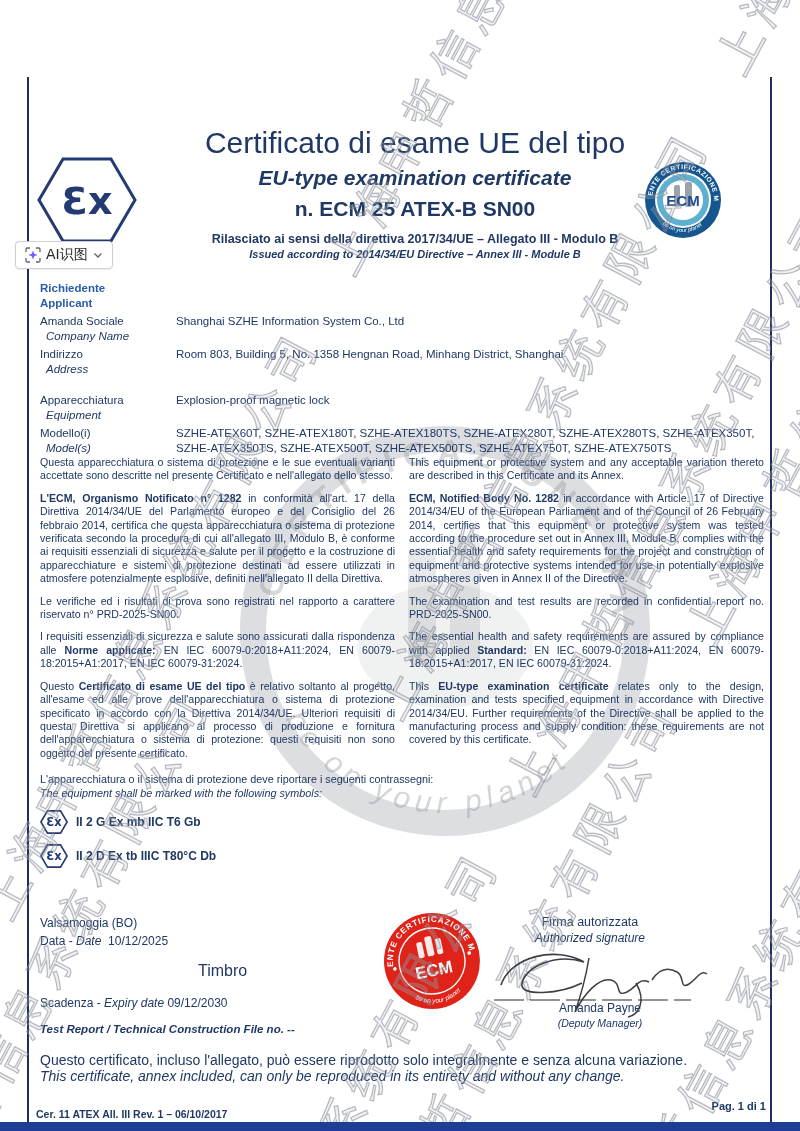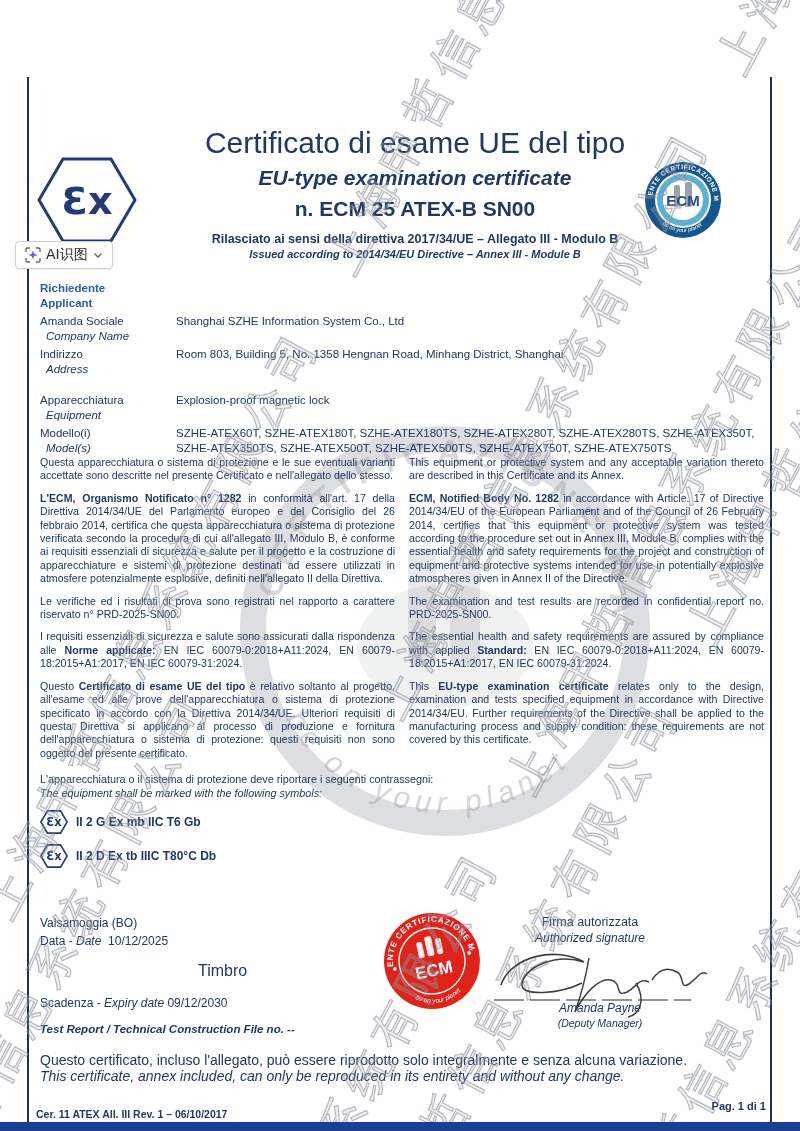--- a/index.html
+++ b/index.html
@@ -55,21 +55,21 @@
   .abs{position:absolute;z-index:2;}
   .place{left:40px;top:916px;font-size:12px;}
   .dateline{left:40px;top:934px;font-size:12px;}
   .timbro{left:198px;top:962px;font-size:16px;}
   .expiry{left:40px;top:996px;font-size:12px;}
   .testreport{left:40px;top:1023px;font-size:11.5px;font-style:italic;font-weight:bold;}
   .stamp{left:381px;top:910px;z-index:2;}
   .firma{left:505px;top:915px;width:170px;text-align:center;font-size:12.5px;}
   .firma .en{font-style:italic;font-size:12px;margin-top:2px;}
   .sig{left:486px;top:940px;z-index:3;}
-  .signer{left:515px;top:1001px;width:170px;text-align:center;font-style:italic;font-size:12px;}
+  .signer{left:515px;top:1001px;width:170px;text-align:center;font-size:12px;}
   .signer-role{left:515px;top:1017px;width:170px;text-align:center;font-style:italic;font-size:10.5px;}
   .notes{left:40px;top:1052px;right:36px;font-size:14px;line-height:16px;}
   .notes .en{font-style:italic;}
   .foot-left{left:36px;top:1108px;font-size:10.5px;font-weight:bold;}
   .foot-right{right:34px;top:1100px;font-size:11px;font-weight:bold;}
   .ital{font-style:italic;}
 </style>
 </head>
 <body>
 

